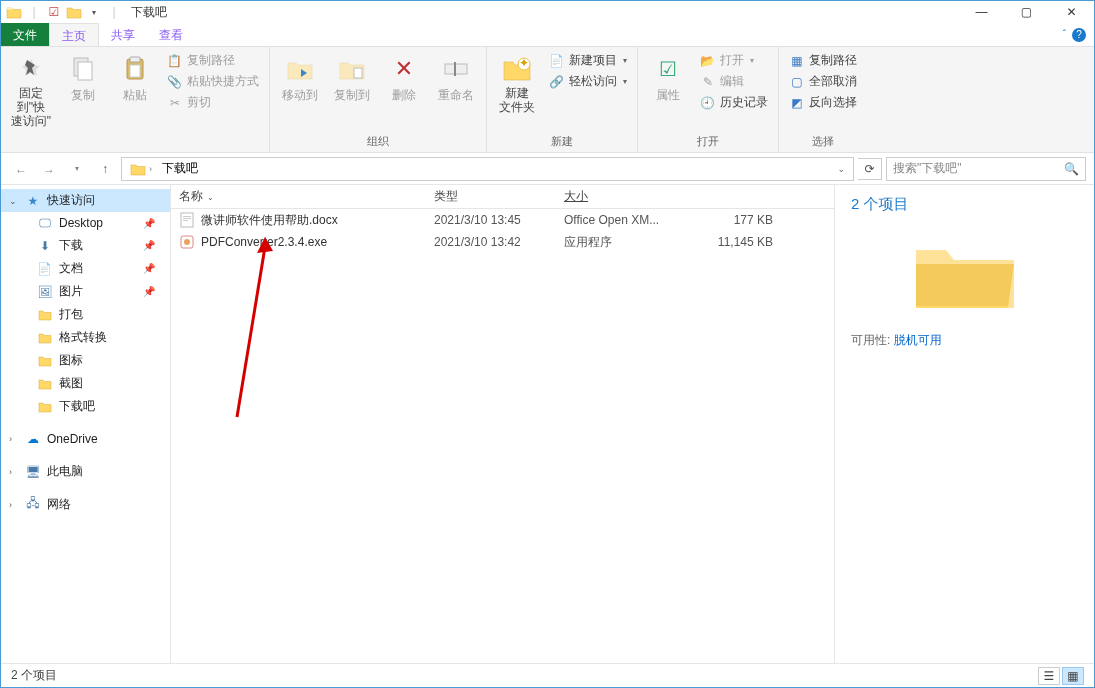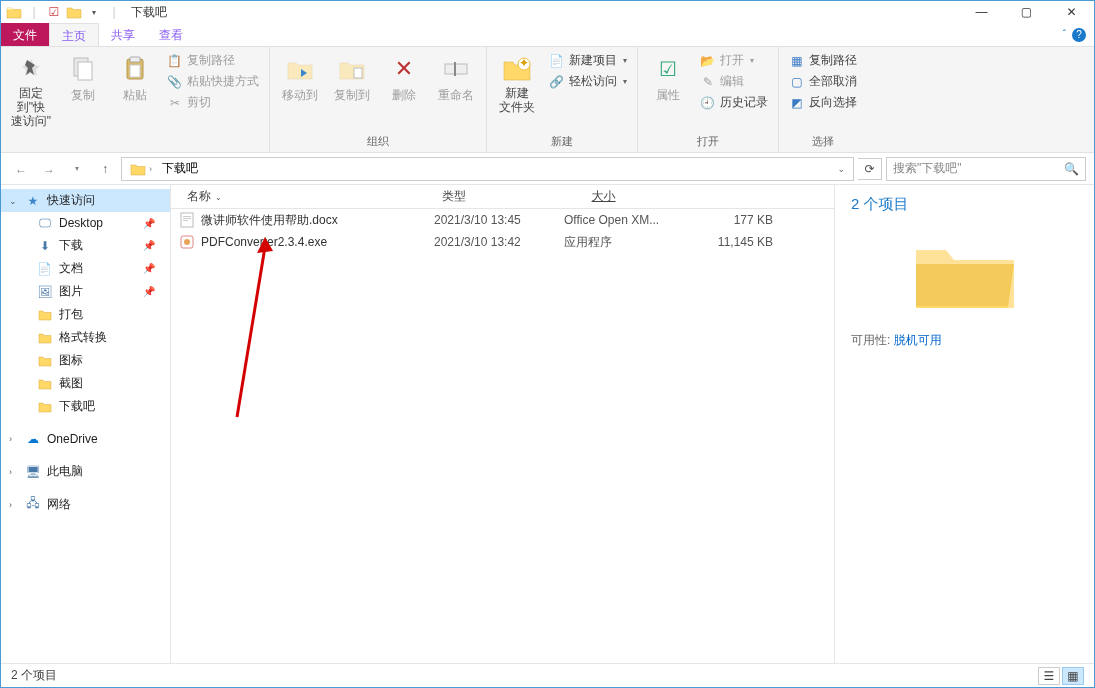--- a/index.html
+++ b/index.html
@@ -7,21 +7,21 @@
 
 .titlebar { height: 22px; display: flex; align-items: center; padding: 0 0 0 4px; background: #fff; }
 .titlebar .qat { display: flex; gap: 2px; align-items: center; }
 .qat-icon { width: 18px; height: 16px; display:flex;align-items:center;justify-content:center; }
 .titlebar .title { margin-left: 8px; color:#333; }
 .titlebar .win-controls { margin-left: auto; display:flex; }
 .win-btn { width: 45px; height: 22px; display:flex; align-items:center; justify-content:center; color:#333; }
 
 .tabs { height: 24px; display:flex; background:#fff; border-bottom:1px solid #e1e1e1;}
 .tab { padding: 4px 12px; color:#8b5cf6; }
-.tab.file { background:#be185d; color:#fff; }
+.tab.file { background:#15803d; color:#fff; }
 .tab.active { background:#f5f5f5; border:1px solid #e1e1e1; border-bottom:1px solid #f5f5f5;}
 .tab-right { margin-left:auto; display:flex; align-items:center; gap:6px; padding-right:8px; }
 .collapse-ribbon { color:#1979ca; font-size:10px; }
 .help-icon{ width:14px;height:14px;border-radius:50%; background:#1979ca;color:#fff;display:flex;align-items:center;justify-content:center;font-size:10px;}
 
 .ribbon { height: 106px; background:#f5f5f5; display:flex; border-bottom:1px solid #e1e1e1;}
 .ribbon-group { display:flex; flex-direction:column; border-right:1px solid #e1e1e1;}
 .group-body { flex:1; display:flex; padding:4px 6px; gap:4px; }
 .group-label { text-align:center; color:#666; padding:2px 0 3px; font-size:11px; }
 .big-btn { display:flex; flex-direction:column; align-items:center; width:48px; padding:2px; gap:2px; text-align:center; color:#444;}
@@ -48,22 +48,22 @@
 .side-item.active{ background:#cce8ff; }
 .side-item .exp{ width:10px; color:#555; font-size:9px; margin-left:-14px;}
 .side-item .ic{width:16px;height:16px;display:flex;align-items:center;justify-content:center;}
 .side-item .pin{margin-left:auto;color:#888;font-size:10px;padding-right:8px;}
 .side-item.lvl2{padding-left:36px;}
 .side-group-gap{height:10px;}
 
 .main{ flex:1; display:flex; }
 .file-list{ flex:1; }
 .col-headers{ display:flex; border-bottom:1px solid #e6e6e6; color:#444; height:24px; align-items:center;}
-.col-headers > div{ padding:4px 16px; }
-.col-name{width:255px;} .col-date{width:130px;} .col-type{width:130px;} .col-size{width:95px;text-align:center;text-decoration:underline;}
+.col-headers > div{ padding:4px 8px; }
+.col-name{width:255px;} .col-date{width:130px;} .col-type{width:130px;} .col-size{width:95px;text-align:left;text-decoration:underline;}
 .sort-arrow{font-size:8px;color:#555;margin-left:4px;}
 .file-row{ display:flex; height:22px; align-items:center; color:#333;}
 .file-row > div{ padding:10px 8px; }
 .file-row .fname{width:255px;display:flex;align-items:center;gap:6px;}
 .file-row .fdate{width:130px;color:#555;}
 .file-row .ftype{width:130px;color:#555;}
 .file-row .fsize{width:95px;text-align:right;color:#555;}
 .file-ico{width:16px;height:16px;display:flex;align-items:center;justify-content:center;}
 
 .details-pane{ width:260px; border-left:1px solid #e6e6e6; padding:10px 16px; color:#444;}

